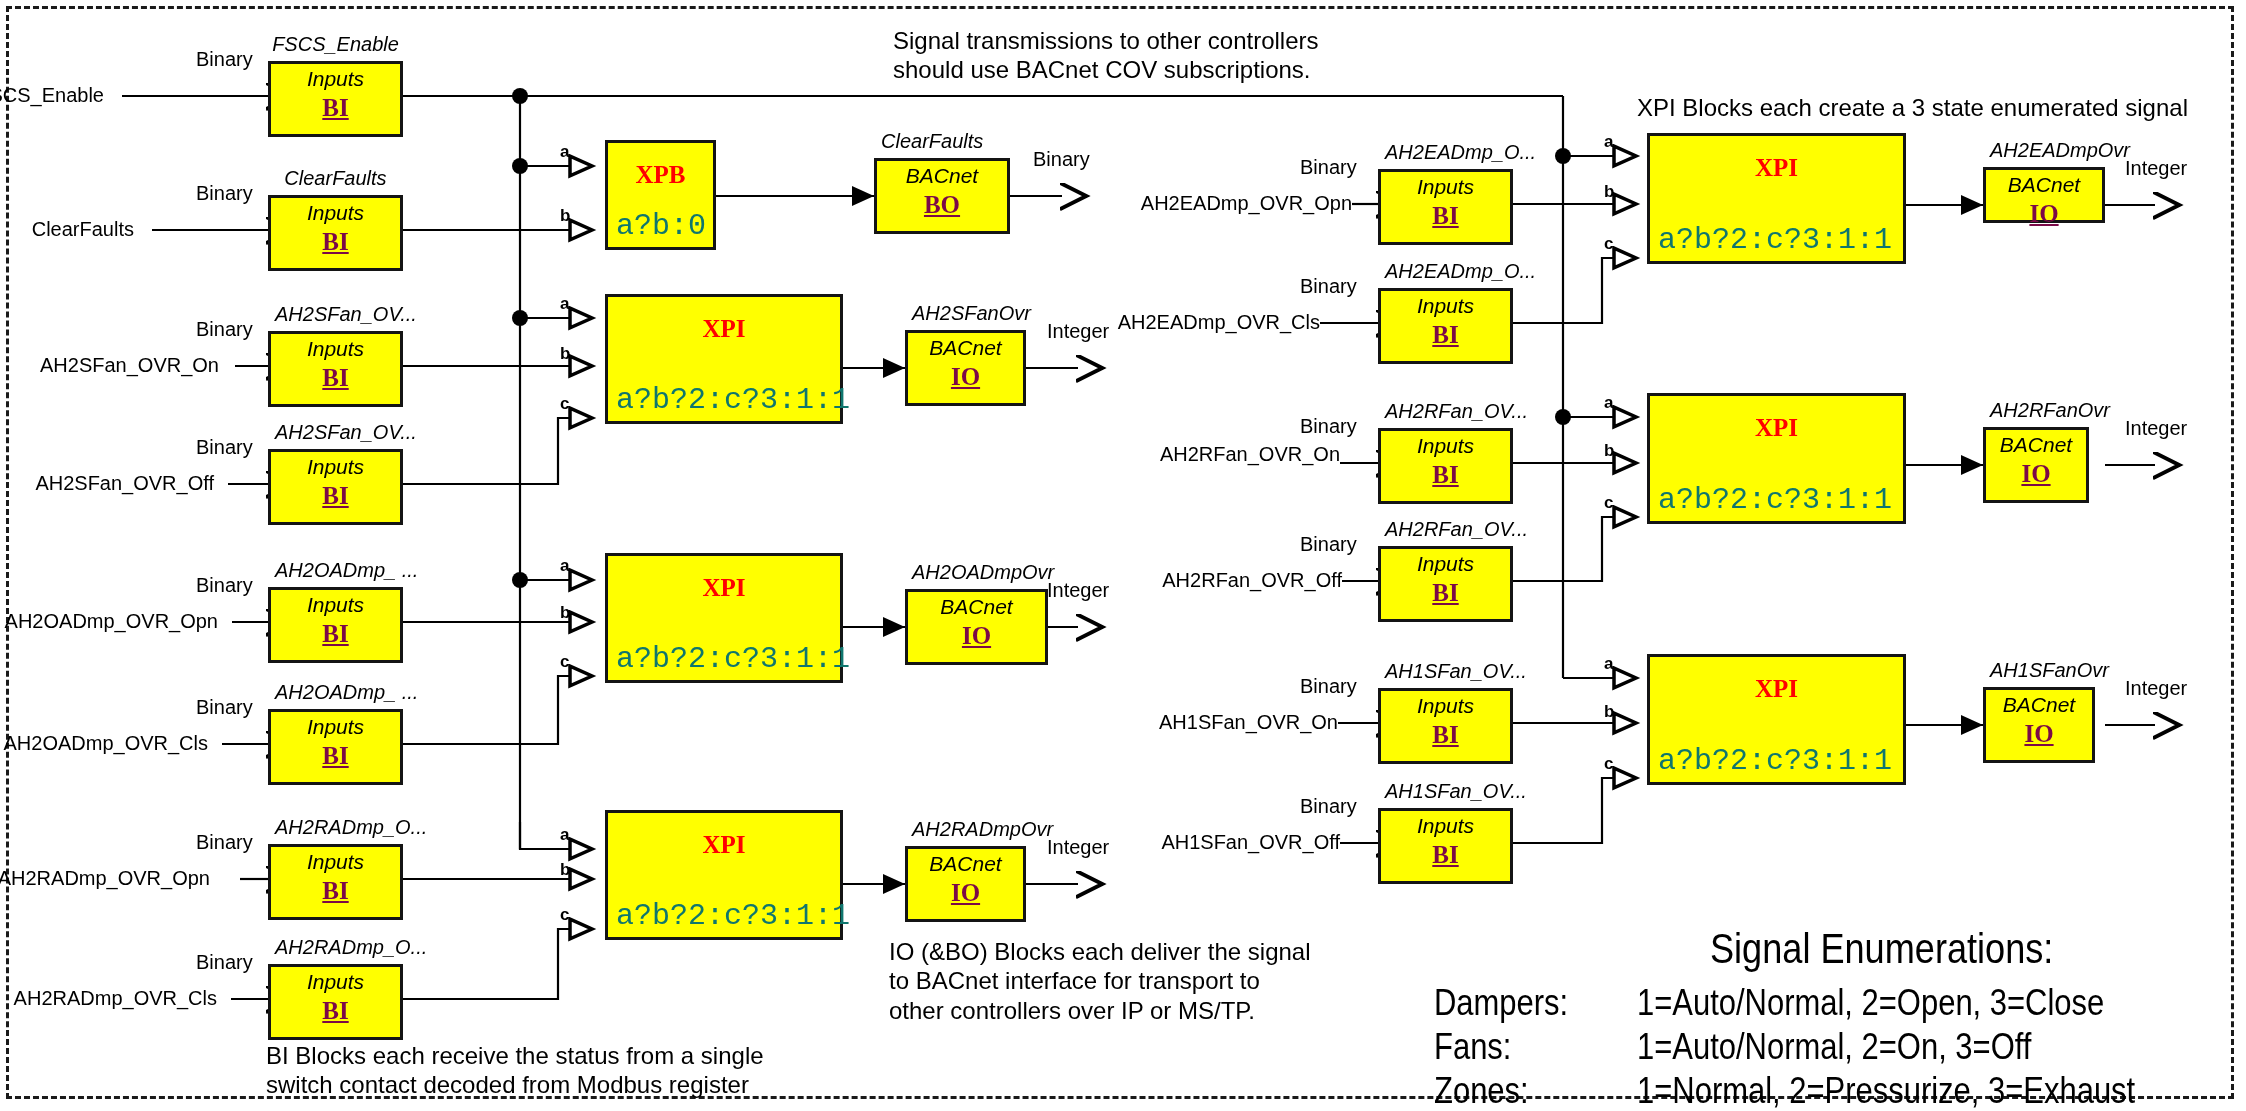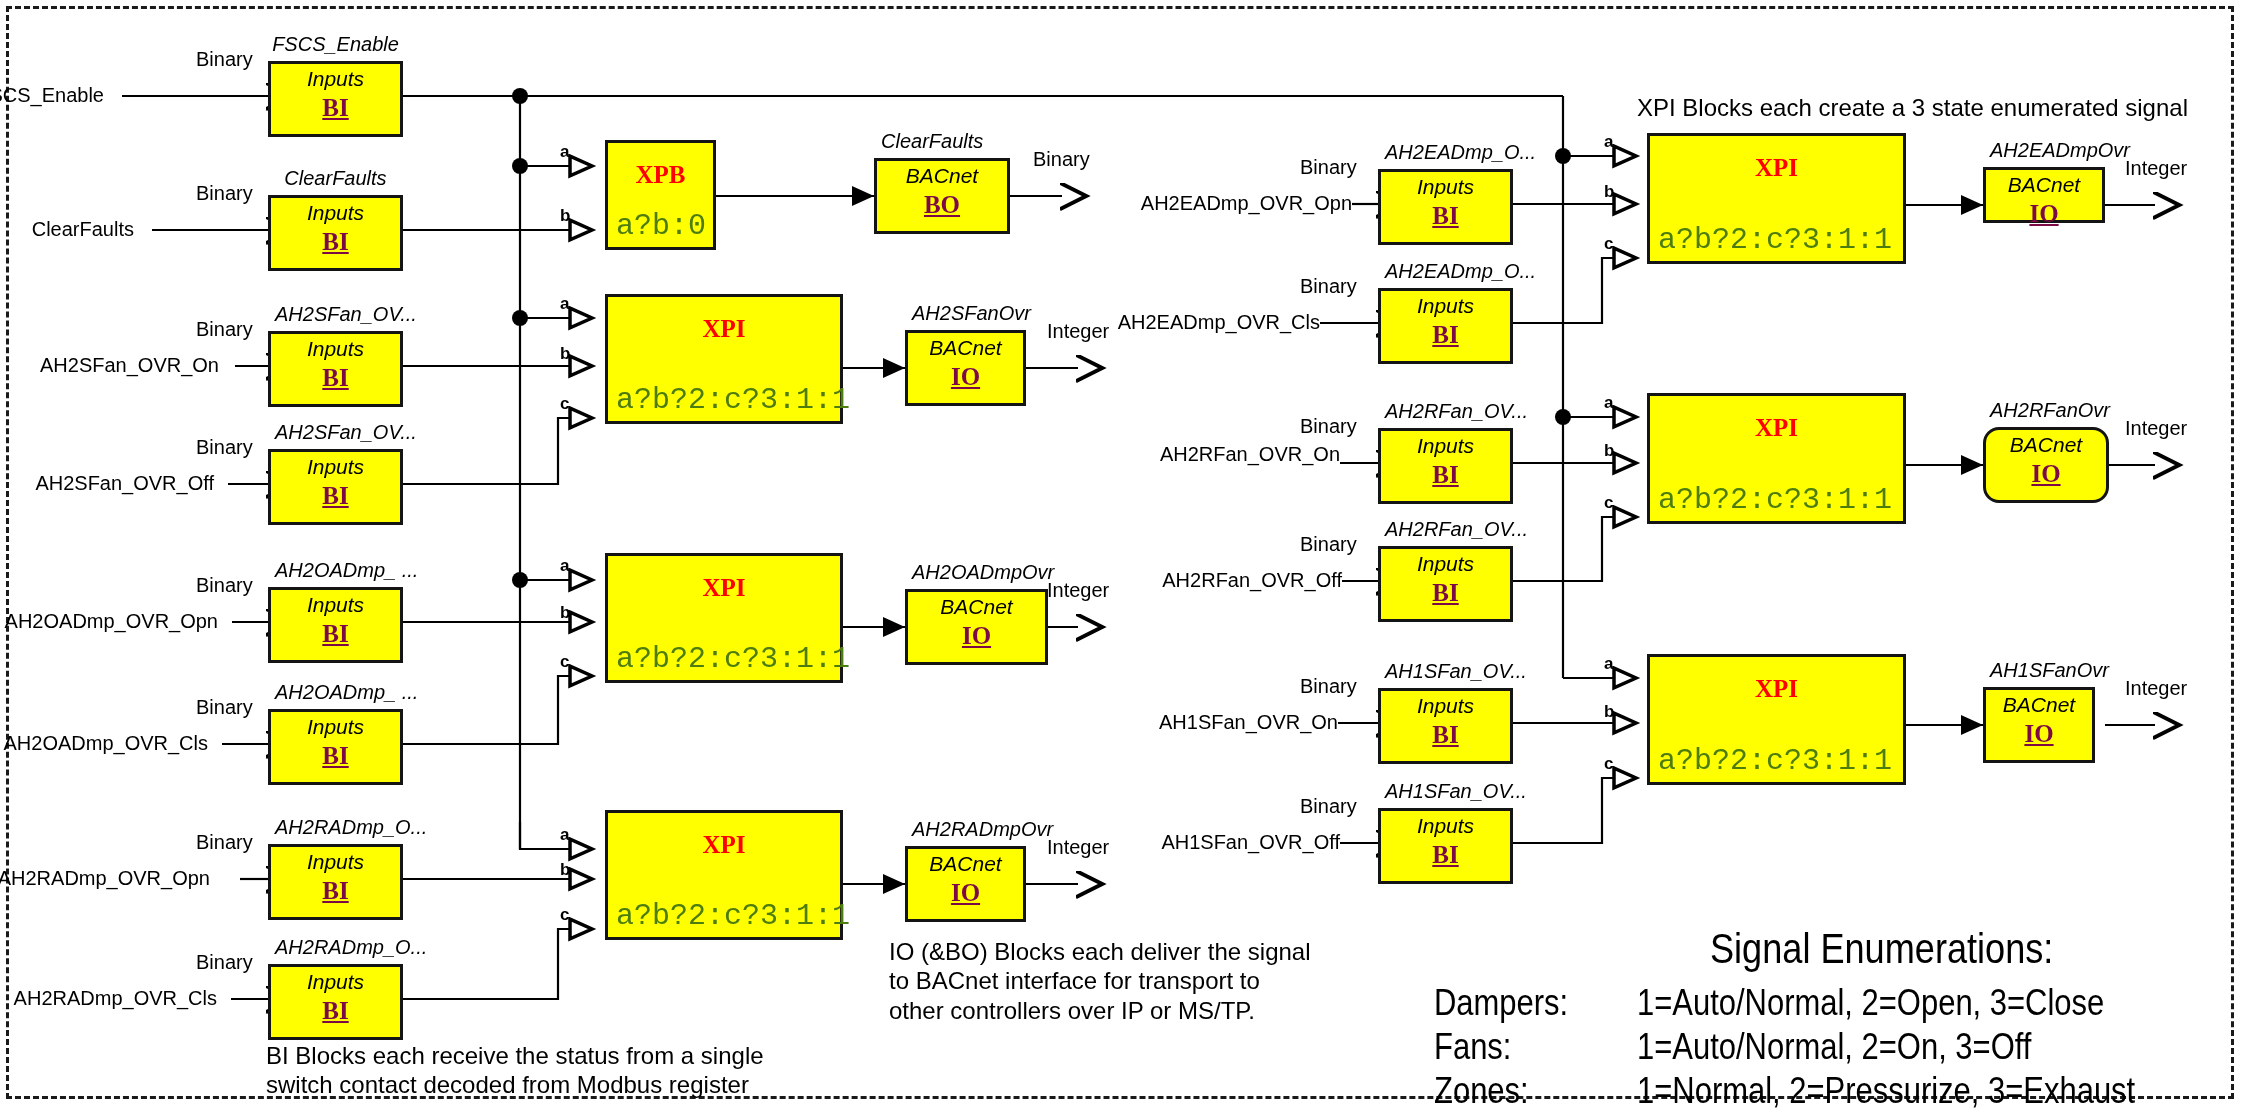--- a/index.html
+++ b/index.html
@@ -16,21 +16,21 @@
   .blk-title.lft{text-align:left;padding-left:4px;}
   .inner-kind{position:absolute;left:0;right:0;top:3px;text-align:center;
               font-style:italic;font-size:21px;color:#000;}
   .inner-code{position:absolute;left:0;right:0;top:30px;text-align:center;
               font-weight:bold;font-size:25px;color:#7b0a47;
               font-family:"Liberation Serif",serif;
               text-decoration:underline;}
   .xp-name{position:absolute;left:0;right:0;top:18px;text-align:center;
            font-family:"Liberation Serif",serif;font-weight:bold;font-size:25px;color:#ff0000;}
   .xp-expr{position:absolute;left:8px;bottom:4px;
-           font-family:"Liberation Mono",monospace;font-size:30px;color:#4d7c0f;
+           font-family:"Liberation Mono",monospace;font-size:30px;color:#0f766e;
            letter-spacing:0px;white-space:nowrap;}
 
   
   .lbl{position:absolute;font-size:20px;color:#000;white-space:nowrap;}
   .note{position:absolute;font-size:24px;color:#000;line-height:1.22;white-space:pre-line;}
   .port{position:absolute;font-size:17px;font-weight:bold;color:#000;}
   .enum-head{position:absolute;font-size:42px;color:#000;white-space:nowrap;
              transform:scaleX(.86);transform-origin:left center;}
   .enum-row{position:absolute;font-size:36px;color:#000;white-space:nowrap;
             transform:scaleX(.86);transform-origin:left center;}
@@ -326,34 +326,36 @@
     <div class="xp-expr">a?b?2:c?3:1:1</div>
   </div>
 
   <div class="blk" style="left:1983px;top:167px;width:122px;height:56px;">
     <div class="blk-title lft">AH2EADmpOvr</div>
     <div class="inner-kind">BACnet</div>
     <div class="inner-code">IO</div>
   </div>
   <div class="lbl" style="left:2125px;top:157px;">Integer</div>
 
-  <div class="blk" style="left:1983px;top:427px;width:126px;height:76px;border-radius:16px;">
+  <div class="blk" style="left:1983px;top:427px;width:106px;height:76px;">
     <div class="blk-title lft">AH2RFanOvr</div>
     <div class="inner-kind">BACnet</div>
     <div class="inner-code">IO</div>
   </div>
   <div class="lbl" style="left:2125px;top:417px;">Integer</div>
 
   <div class="blk" style="left:1983px;top:687px;width:112px;height:76px;">
     <div class="blk-title lft">AH1SFanOvr</div>
     <div class="inner-kind">BACnet</div>
     <div class="inner-code">IO</div>
   </div>
   <div class="lbl" style="left:2125px;top:677px;">Integer</div>
 
+  <div class="note" style="left:893px;top:26px;">Signal transmissions to other controllers
+should use BACnet COV subscriptions.</div>
   <div class="note" style="left:1637px;top:93px;">XPI Blocks each create a 3 state enumerated signal</div>
   <div class="note" style="left:266px;top:1041px;">BI Blocks each receive the status from a single
 switch contact decoded from Modbus register</div>
   <div class="note" style="left:889px;top:937px;">IO (&amp;BO) Blocks each deliver the signal
 to BACnet interface for transport to
 other controllers over IP or MS/TP.</div>
 
   <div class="enum-head" style="left:1710px;top:925px;">Signal Enumerations:</div>
 
   <div class="enum-row" style="left:1434px;top:982px;">Dampers:</div>

